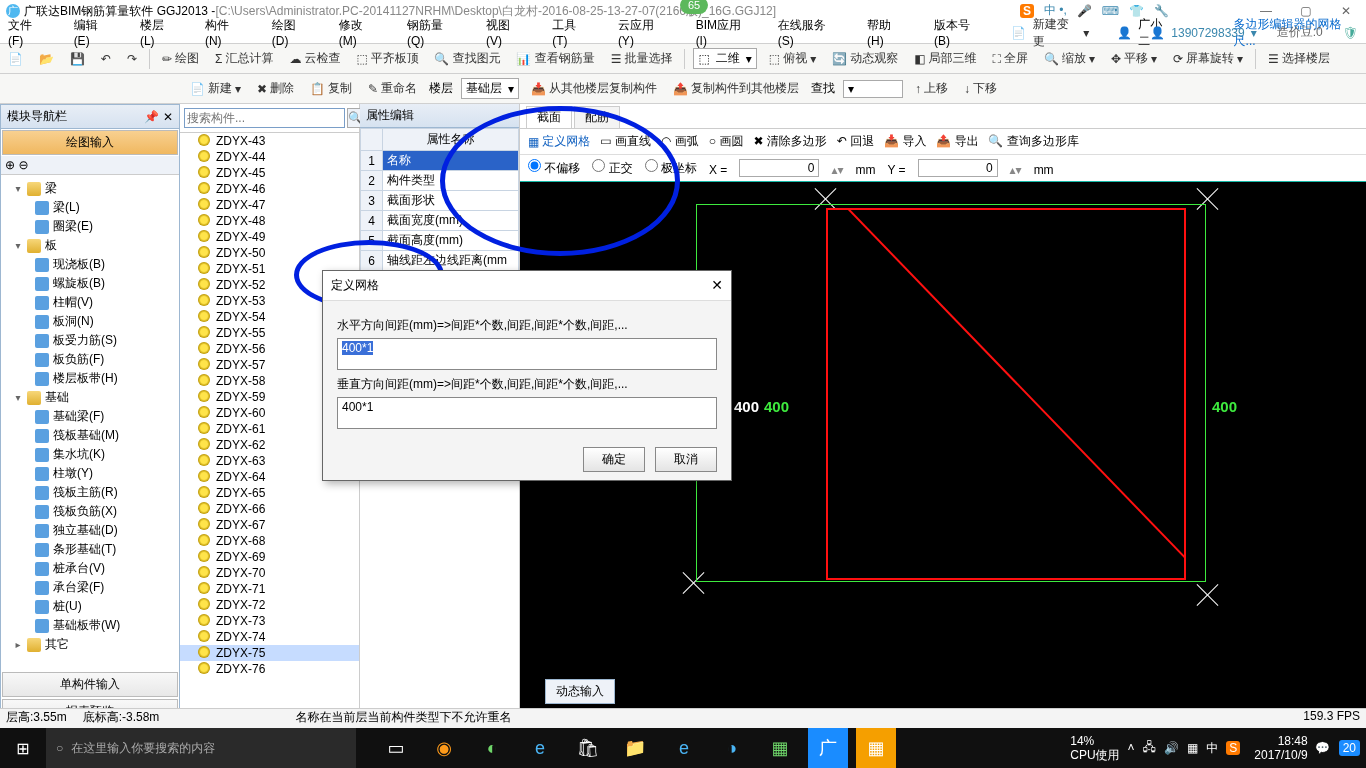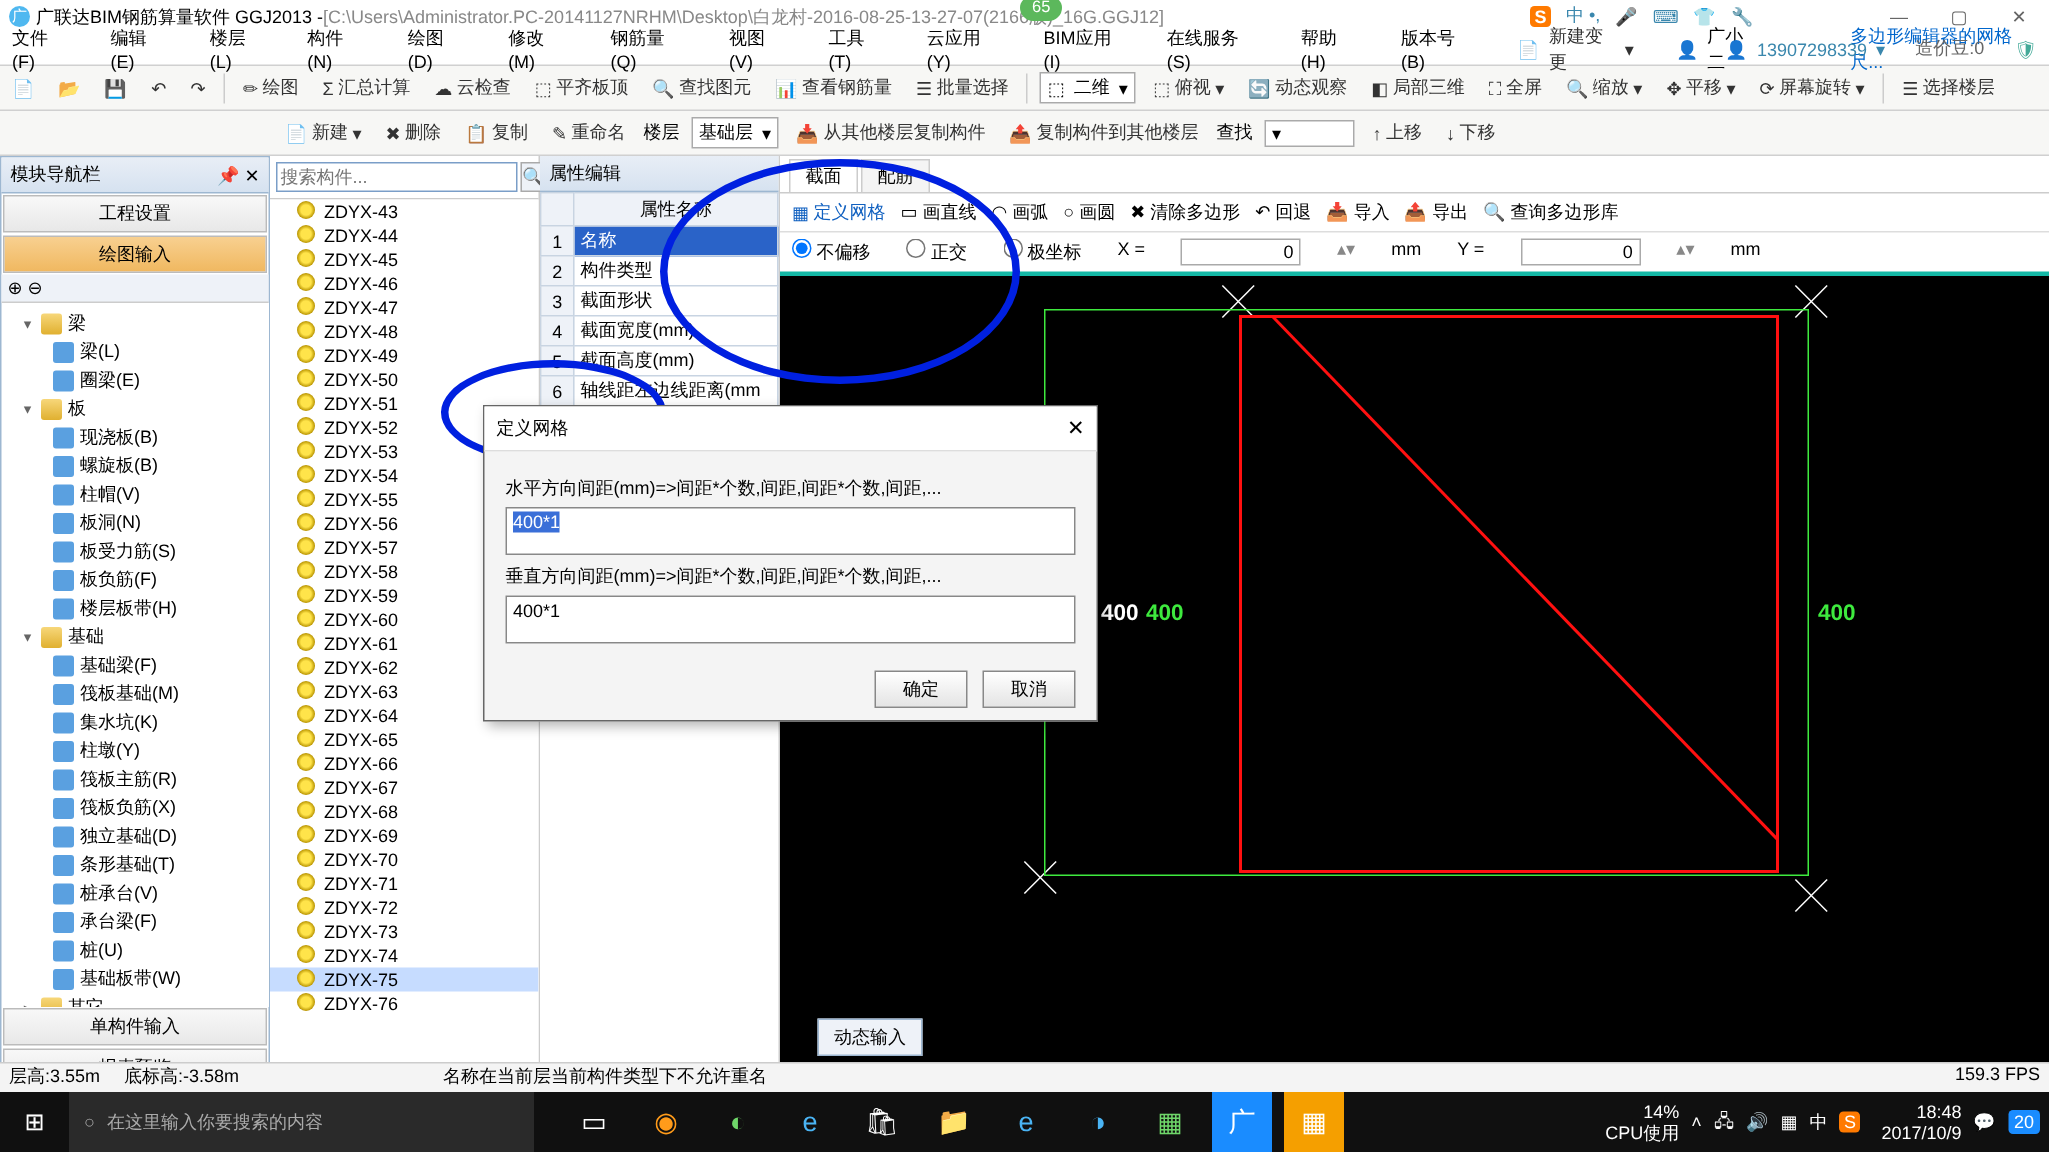--- a/index.html
+++ b/index.html
@@ -45,21 +45,21 @@
 .proptable th{background:#eef2f8;border:1px solid #c8d4e2;padding:2px;font-weight:normal}
 .proptable td{border:1px solid #c8d4e2;padding:1px 4px;height:18px}
 .proptable td.rn{background:#eef2f8;text-align:center;width:22px}
 .proptable tr.selrow td.v{background:#2a63c8;color:#fff}
 .canvasarea{position:absolute;left:160px;right:0;top:0;bottom:0;background:#fff;display:flex;flex-direction:column}
 .sectionhdr{background:linear-gradient(#e8eef6,#d6e2f0);padding:3px 6px;border-bottom:1px solid #9db7d1}
 .tabs{display:flex;border-bottom:1px solid #ccc;padding:2px 6px 0}
 .tab{border:1px solid #ccc;border-bottom:none;padding:2px 10px;background:#f4f4f4;margin-right:2px}
 .tab.active{background:#fff}
 .toolrow{display:flex;align-items:center;gap:10px;padding:4px 8px;border-bottom:1px solid #ddd}
-.coordrow{display:flex;align-items:flex-start;gap:24px;padding:4px 8px;border-bottom:3px solid #14b8a6}
+.coordrow{display:flex;align-items:flex-end;gap:12px;padding:4px 8px;border-bottom:1px solid #14b8a6}
 .coordrow input[type=text]{width:80px;text-align:right;border:1px solid #aaa;padding:1px 4px}
 .canvas{flex:1;background:#000;position:relative;overflow:hidden}
 .dialog{position:absolute;left:322px;top:270px;width:410px;background:#f4f4f4;border:1px solid #666;box-shadow:3px 3px 8px rgba(0,0,0,0.3);z-index:100}
 .dialog .dhdr{background:#fff;padding:6px 8px;display:flex;justify-content:space-between;border-bottom:1px solid #ddd}
 .dialog .dhdr .x{font-size:14px;font-family:Arial}
 .dialog .body{padding:10px 14px}
 .dialog .lbl{margin:6px 0 4px}
 .dialog textarea,.dialog .txtbox{width:100%;height:32px;border:1px solid #888;background:#fff;padding:2px 4px;resize:none;font-family:inherit;font-size:12px}
 .dialog .sel{background:#3a6fd8;color:#fff;display:inline}
 .dialog .btns{display:flex;justify-content:flex-end;gap:10px;padding:8px 14px}
@@ -69,21 +69,21 @@
 .c2{left:294px;top:240px;width:150px;height:70px}
 .statusbar{position:absolute;left:0;right:0;bottom:40px;height:20px;background:#f4f4f4;border-top:1px solid #ccc;display:flex;align-items:flex-start;padding:0 6px;gap:16px}
 .statusbar .fps{position:absolute;right:6px}
 .taskbar{position:absolute;left:0;right:0;bottom:0;height:40px;background:#101010;display:flex;align-items:center;color:#fff}
 .taskbar .start{width:46px;height:40px;display:flex;align-items:center;justify-content:center;font-size:16px}
 .taskbar .search{display:flex;align-items:center;background:#2a2a2a;height:40px;padding:0 10px;width:310px;color:#aaa;gap:8px}
 .taskbar .tbicons{display:flex;margin-left:20px;gap:8px}
 .taskbar .tbicons span{width:40px;height:40px;display:flex;align-items:center;justify-content:center;font-size:18px}
 .taskbar .tray{position:absolute;right:6px;display:flex;align-items:center;gap:8px;font-size:11px}
 .taskbar .clock{text-align:right;line-height:14px;margin-left:6px}
-.taskbar .cpu{text-align:right;line-height:14px}
+.taskbar .cpu{text-align:left;line-height:14px}
 .folder-ic{background:linear-gradient(#f7d77a,#e0b030);border-radius:2px}
 .blue-ic{background:#5aa0e0;border-radius:2px}
 .dynbtn{position:absolute;left:545px;bottom:64px;background:#eef2f8;border:1px solid #9db7d1;padding:3px 10px;z-index:5}
 .greenline{position:absolute;border:1px solid #3eea3e}
 .redline{position:absolute;background:#ff1010}
 .dimtxt{position:absolute;color:#3eea3e;font-family:Arial;font-size:15px;font-weight:bold}
 .dimtxt.w{color:#fff}
 .xmark{position:absolute;width:30px;height:30px}
 .xmark::before,.xmark::after{content:"";position:absolute;left:50%;top:0;width:1px;height:100%;background:#fff}
 .xmark::before{transform:rotate(45deg)}
@@ -179,21 +179,20 @@
  <span class="tbtn">↓<span>下移</span></span>
 </div>
 
 <div class="main">
 
 <div class="navpanel">
  <div class="hdr">
         <span>模块导航栏</span>
         <span>📌 ✕</span>
       </div>
- <div class="navbtn">工程设置</div>
  <div class="navbtn sel">绘图输入</div>
  <div class="smallbar">⊕ ⊖</div>
  <div class="tree" id="tree">
         <div class="node" style="padding-left: 8px;">
           <span class="fold">▾</span>
           <span class="ic folder-ic"></span>
           <span>梁</span>
         </div>
         <div class="node" style="padding-left: 30px;">
           <span class="ic blue-ic"></span>

